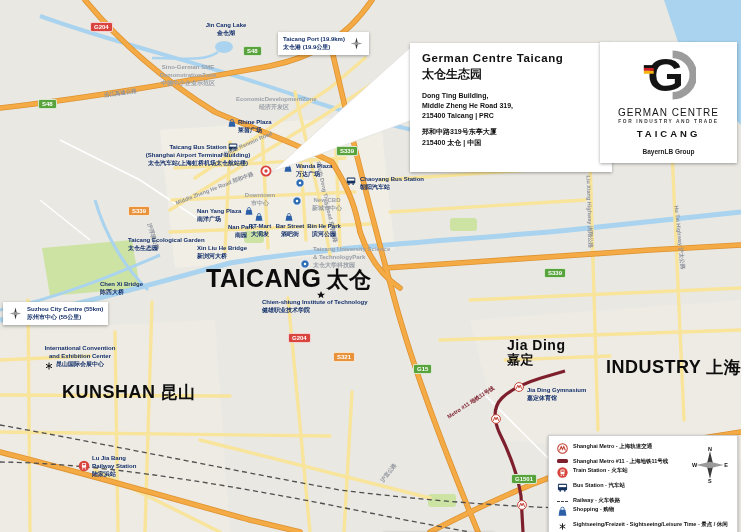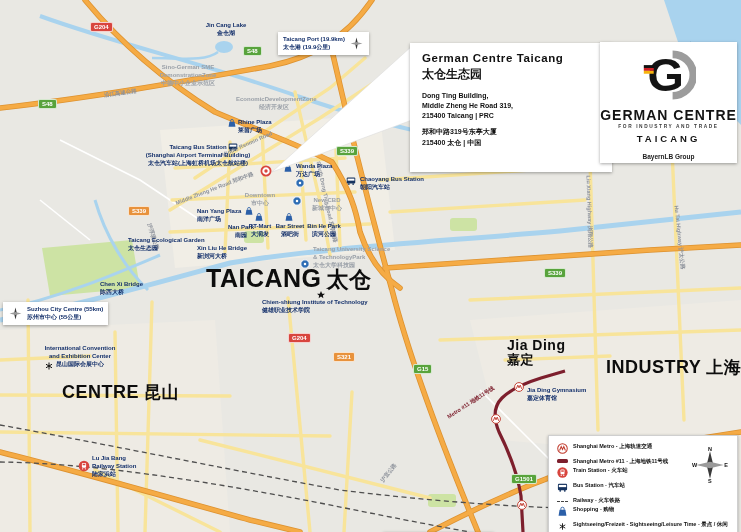--- a/index.html
+++ b/index.html
@@ -31,21 +31,21 @@
   .badge.orange{background:#e8923c;}
   
   .whitebox{position:absolute;background:#fff;box-shadow:0 1px 3px rgba(0,0,0,.35);z-index:4;color:#14306b;font-weight:bold;margin-top:30px;}
   .distbox{display:flex;align-items:center;gap:4px;padding:3px 5px;font-size:6px;line-height:1.4;}
   .callout{left:410px;top:13px;width:178px;height:111px;padding:9px 12px;z-index:5;color:#111;}
   .callout .t1{font-size:11.5px;font-weight:bold;letter-spacing:.6px;}
   .callout .t2{font-size:12px;font-weight:bold;margin-top:2px;}
   .callout .addr{margin-top:8px;font-size:7px;line-height:1.45;}
   .callout .addrzh{margin-top:6px;}
   .logocard{left:600px;top:12px;width:137px;height:121px;z-index:5;text-align:center;padding-top:6px;box-sizing:border-box;}
-  .logocard .brand1{font-size:14px;font-weight:bold;letter-spacing:1px;color:#141414;margin-top:1px;}
+  .logocard .brand1{font-size:10px;font-weight:normal;letter-spacing:1px;color:#141414;margin-top:1px;}
   .logocard .brand2{font-size:4.8px;font-weight:bold;letter-spacing:1.6px;color:#3c3c3c;margin-top:1px;}
   .logocard .brandcity{font-size:9.5px;font-weight:bold;letter-spacing:3px;color:#141414;margin-top:4px;}
   .logocard .group{font-size:6.5px;font-weight:bold;color:#222;margin-top:9px;}
   
   .legend{left:548px;top:405px;width:190px;height:123px;background:#fff;border:1px solid #cfcfcf;box-sizing:border-box;z-index:5;padding:7px 7px 5px 7px;box-shadow:0 1px 3px rgba(0,0,0,.3);}
   .legend .row{display:flex;align-items:flex-start;gap:4px;font-size:5.5px;font-weight:bold;color:#111;margin-bottom:2.1px;line-height:1.25;}
   .legend .ic{flex:0 0 13px;text-align:center;}
   .legend .mline{display:inline-block;width:11px;height:3.5px;background:#7d1f2d;border-radius:1.5px;margin-top:1.5px;}
   .legend .rail-sample{display:inline-block;width:11px;border-top:1.6px dashed #444;margin-top:3px;}
   .legend-compass{position:absolute;right:10px;top:12px;width:34px;height:34px;z-index:6;}
@@ -224,21 +224,21 @@
 <span class="badge green" style="left:544px;top:268px">S339</span>
 <span class="badge red" style="left:288px;top:333px">G204</span>
 <span class="badge orange" style="left:333px;top:352px">S321</span>
 <span class="badge green" style="left:413px;top:364px">G15</span>
 <span class="badge green" style="left:511px;top:474px">G1501</span>
 
 <div class="city" style="left:206px;top:264px">
   <span class="city-en">TAICANG</span><span class="city-zh">太仓</span>
 </div>
 <div class="city md" style="left:62px;top:381px">
-  <span class="city-en">CENTRE</span><span class="city-zh">昆山</span>
+  <span class="city-en">KUNSHAN</span><span class="city-zh">昆山</span>
 </div>
 <div class="city md" style="left:606px;top:356px">
   <span class="city-en">INDUSTRY</span><span class="city-zh">上海</span>
 </div>
 <div class="city sm" style="left:507px;top:338px">
   <span class="city-en">Jia Ding</span>
     <span class="city-zh">嘉定</span>
 </div>
 
 <div class="poi center" style="left:118px;top:144px;width:160px">

